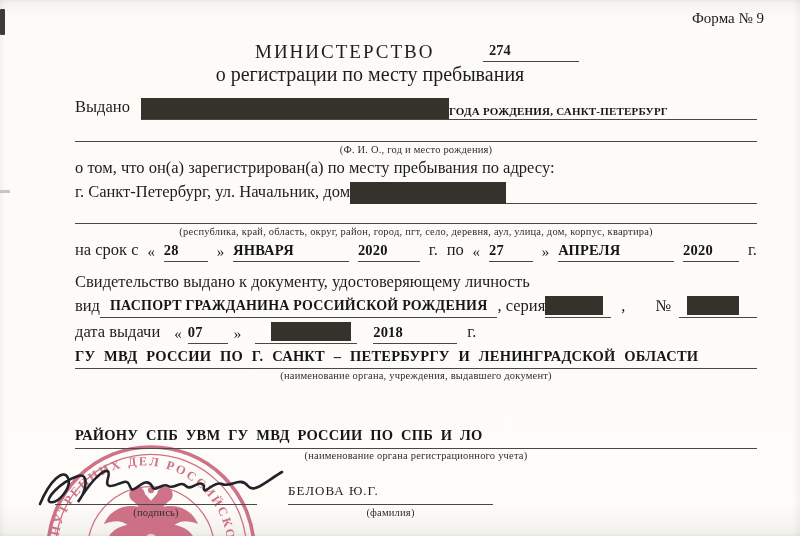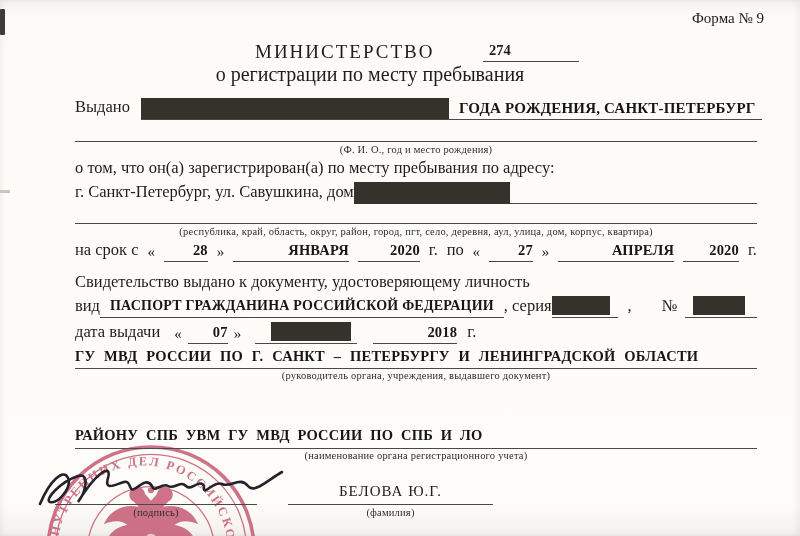--- a/index.html
+++ b/index.html
@@ -11,21 +11,21 @@
     box-shadow:inset -3px 0 6px rgba(0,0,0,.05), inset 3px 0 5px rgba(0,0,0,.04);
   }
   .abs{position:absolute;}
   .row{position:absolute;left:75px;right:43px;}
   .body-text{font-size:16.5px;line-height:20px;}
   .cap{font-size:10.5px;color:#2e2e30;text-align:center;letter-spacing:.2px;}
   .uline{border-bottom:1.4px solid #48484b;}
   .typed{font-weight:bold;font-size:14.5px;color:#161616;letter-spacing:.2px;white-space:nowrap;}
   .redact{background:#35322c;display:inline-block;vertical-align:bottom;}
   .flex-end{display:flex;align-items:flex-end;}
-  .cell{border-bottom:1.4px solid #48484b;text-align:right;}
+  .cell{border-bottom:1.4px solid #48484b;text-align:left;}
   .quote{font-size:15px;color:#222;padding-bottom:1px;}
   .scan-mark{position:absolute;left:0;top:9px;width:5px;height:26px;background:#3e3c38;border-radius:1px;}
   .scan-mark2{position:absolute;left:0;top:190px;width:10px;height:3px;background:#c9c6c2;}
 </style>
 </head>
 <body>
 
 <div class="page">
 
   <div class="scan-mark"></div>
@@ -66,31 +66,31 @@
   <div class="abs" style="right:36px;top:10px;font-size:15px;">Форма № 9</div>
 
   <div class="abs" style="left:255px;top:41px;font-size:19px;letter-spacing:2px;">МИНИСТЕРСТВО</div>
   <div class="abs cell" style="left:483px;top:42px;width:90px;font-size:14.5px;font-weight:bold;text-align:left;padding-left:6px;padding-bottom:2px;">274</div>
   <div class="abs" style="left:200px;top:63px;width:340px;text-align:center;font-size:20px;">о регистрации по месту пребывания</div>
 
   <div class="row flex-end" style="top:97px;">
     <span class="body-text" style="margin-right:11px;padding-bottom:3px;">Выдано</span>
     <span class="flex-end uline" style="flex:1;">
       <span class="redact" style="width:308px;height:21px;"></span>
-      <span class="typed" style="padding:0 6px 2px 10px;font-size:15px;">ГОДА РОЖДЕНИЯ, САНКТ-ПЕТЕРБУРГ</span>
+      <span class="typed" style="padding:0 6px 2px 0;font-size:11px;">ГОДА РОЖДЕНИЯ, САНКТ-ПЕТЕРБУРГ</span>
     </span>
   </div>
   <div class="row" style="top:141px;border-top:1.4px solid #48484b;">
     <div class="cap" style="padding-top:2px;">(Ф. И. О., год и место рождения)</div>
   </div>
 
   <div class="row body-text" style="top:158px;">о том, что он(а) зарегистрирован(а) по месту пребывания по адресу:</div>
 
   <div class="row flex-end" style="top:181px;">
-    <span class="body-text" style="padding-bottom:2px;">г. Санкт-Петербург, ул. Савушкина, дом</span>
+    <span class="body-text" style="padding-bottom:2px;">г. Санкт-Петербург, ул. Начальник, дом</span>
     <span class="redact" style="width:156px;height:22px;"></span>
     <span class="uline" style="flex:1;height:22px;"></span>
   </div>
   <div class="row" style="top:223px;border-top:1.4px solid #48484b;">
     <div class="cap" style="padding-top:2px;">(республика, край, область, округ, район, город, пгт, село, деревня, аул, улица, дом, корпус, квартира)</div>
   </div>
 
   <div class="row flex-end" style="top:240px;display:flex;justify-content:space-between;">
     <span class="body-text" style="padding-bottom:2px;">на срок с</span>
     <span class="quote">«</span>
@@ -105,57 +105,57 @@
     <span class="quote">»</span>
     <span class="cell typed" style="width:116px;padding-bottom:2px;">АПРЕЛЯ</span>
     <span class="cell typed" style="width:56px;padding-bottom:2px;">2020</span>
     <span class="body-text" style="padding-bottom:2px;">г.</span>
   </div>
 
   <div class="row body-text" style="top:272px;">Свидетельство выдано к документу, удостоверяющему личность</div>
 
   <div class="row flex-end" style="top:296px;">
     <span class="body-text" style="padding-bottom:2px;">вид</span>
-    <span class="uline typed" style="padding:0 10px 3px 10px;font-size:14px;">ПАСПОРТ ГРАЖДАНИНА РОССИЙСКОЙ ФЕДЕРАЦИИ</span>
+    <span class="uline typed" style="padding:0 10px 3px 10px;font-size:14px;">ПАСПОРТ ГРАЖДАНИНА РОССИЙСКОЙ РОЖДЕНИЯ</span>
     <span class="body-text" style="padding-bottom:2px;white-space:pre;">, серия</span>
     <span class="uline" style="width:66px;height:21px;"><span class="redact" style="width:58px;height:19px;"></span></span>
     <span class="body-text" style="margin:0 14px 0 10px;padding-bottom:2px;">,</span>
     <span class="body-text" style="margin:0 8px 0 16px;padding-bottom:2px;">№</span>
     <span class="uline" style="flex:1;height:21px;"><span class="redact" style="width:52px;height:19px;margin-left:8px;"></span></span>
   </div>
 
   <div class="row flex-end" style="top:322px;">
     <span class="body-text" style="margin-right:14px;padding-bottom:2px;">дата выдачи</span>
     <span class="quote" style="margin-right:6px;">«</span>
     <span class="cell typed" style="width:40px;padding-bottom:2px;">07</span>
     <span class="quote" style="margin:0 14px 0 6px;">»</span>
     <span class="uline" style="width:102px;height:21px;"><span class="redact" style="width:80px;height:19px;margin-left:16px;"></span></span>
     <span class="cell typed" style="width:84px;margin-left:16px;padding-bottom:2px;">2018</span>
     <span class="body-text" style="margin-left:10px;padding-bottom:2px;">г.</span>
   </div>
 
   <div class="row" style="top:348px;">
     <div class="uline typed" style="font-size:14.5px;word-spacing:5px;padding-bottom:3px;">ГУ МВД РОССИИ ПО Г. САНКТ – ПЕТЕРБУРГУ И ЛЕНИНГРАДСКОЙ ОБЛАСТИ</div>
-    <div class="cap" style="padding-top:1px;">(руководитель органа, учреждения, выдавшего документ)</div>
+    <div class="cap" style="padding-top:1px;">(наименование органа, учреждения, выдавшего документ)</div>
   </div>
 
   <div class="row" style="top:427px;">
     <div class="uline typed" style="font-size:14.5px;word-spacing:4px;padding-bottom:4px;">РАЙОНУ СПБ УВМ  ГУ  МВД РОССИИ  ПО СПБ  И  ЛО</div>
     <div class="cap" style="padding-top:1px;">(наименование органа регистрационного учета)</div>
   </div>
 
   <svg class="abs" style="left:34px;top:458px;width:256px;height:58px;" viewBox="0 0 256 58">
     <path fill="none" stroke="#23222c" stroke-width="2.6" stroke-linecap="round" d="M6,46 C16,22 30,10 34,20 C38,30 24,46 16,44 C10,42 26,24 44,18
          C56,14 52,34 44,44 C64,12 78,6 74,20 C70,34 82,26 90,24
          C98,22 94,36 102,30 C110,24 114,22 118,28 C120,36 128,24 134,28
          C140,32 146,22 152,28 C156,34 166,20 170,28 C168,40 180,22 188,26
          C196,30 206,18 214,28 C220,36 234,22 248,14"></path>
   </svg>
   <div class="abs" style="left:55px;top:504px;width:202px;border-top:1.4px solid #48484b;">
     <div class="cap" style="padding-top:2px;">(подпись)</div>
   </div>
 
-  <div class="abs" style="left:288px;top:483px;width:205px;text-align:center;font-size:15px;letter-spacing:1px;color:#222;">БЕЛОВА  Ю.Г.</div>
+  <div class="abs" style="left:288px;top:483px;width:205px;text-align:left;font-size:13px;letter-spacing:1px;color:#222;">БЕЛОВА  Ю.Г.</div>
   <div class="abs" style="left:288px;top:504px;width:205px;border-top:1.4px solid #48484b;">
     <div class="cap" style="padding-top:2px;">(фамилия)</div>
   </div>
 
 </div>
 
 </body></html>

